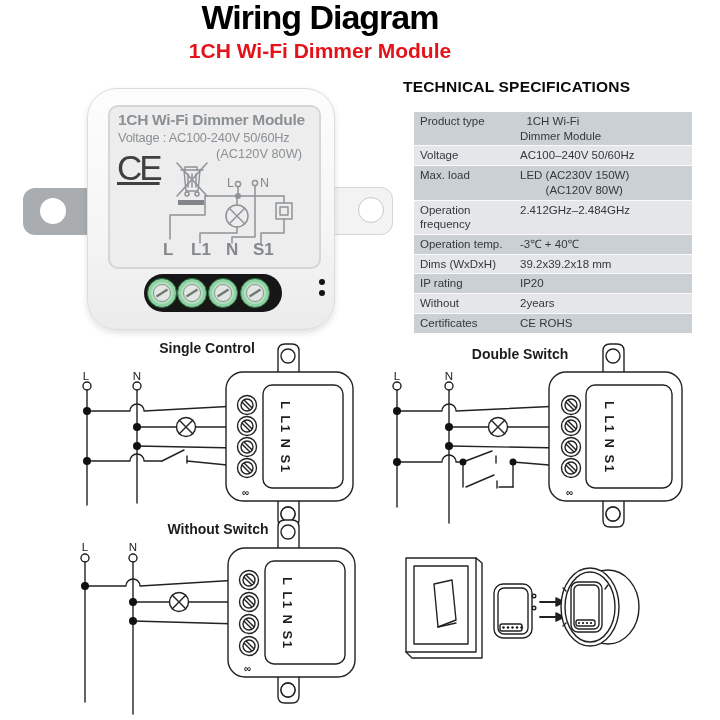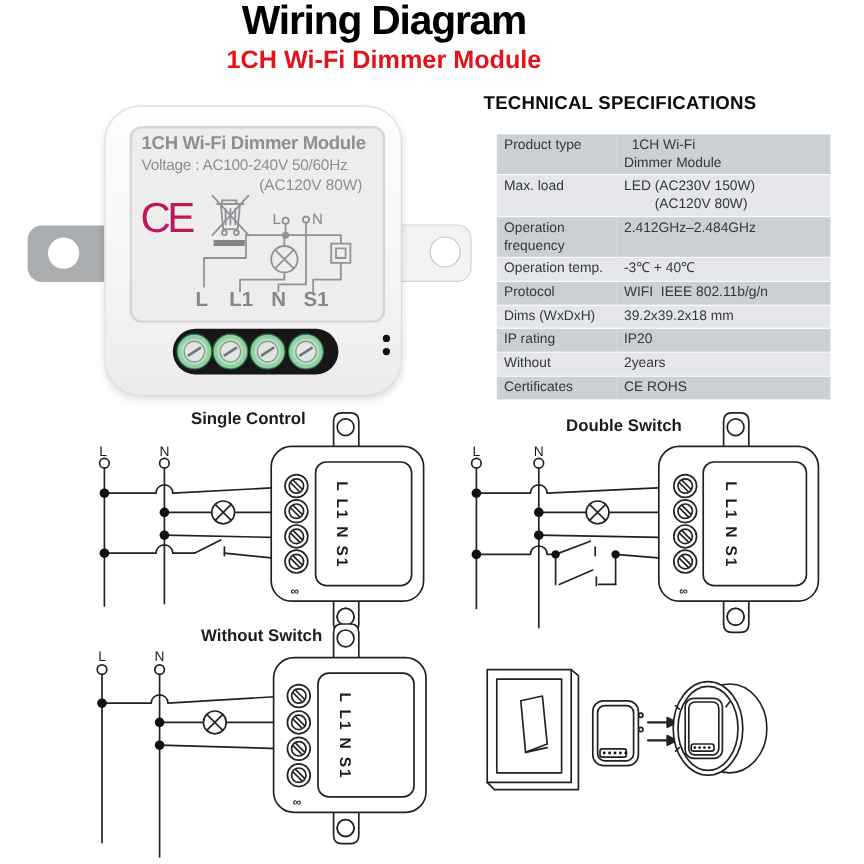--- a/index.html
+++ b/index.html
@@ -19,21 +19,21 @@
   .ear-right .hole{position:absolute;left:24px;top:9px;width:24px;height:24px;border-radius:50%;background:#fff;border:1px solid #c9c9c9;}
   .device-body{left:87px;top:88px;width:246px;height:240px;border-radius:30px;
                background:linear-gradient(180deg,#fdfdfd 0%,#f5f5f5 60%,#ebebeb 100%);
                border:1px solid #dcdcdc;box-shadow:0 3px 6px rgba(0,0,0,0.12);}
   .label-panel{left:108px;top:105px;width:209px;height:160px;background:#ededed;
                border:2px solid #d6d6d6;border-radius:10px;color:#8b9094;}
   .lp-text{position:absolute;left:8px;top:4px;width:196px;line-height:1.22;}
   .lp-line1{font-size:15.5px;font-weight:600;letter-spacing:-0.3px;}
   .lp-line{font-size:12.8px;font-weight:500;letter-spacing:-0.2px;}
   .lp-line4{font-size:12.8px;font-weight:500;padding-left:98px;}
-  .ce-mark{left:117px;top:162px;font-size:35px;font-weight:500;color:#be185d;letter-spacing:-3px;}
+  .ce-mark{left:117px;top:148px;font-size:35px;font-weight:500;color:#404040;letter-spacing:-3px;text-decoration:underline;}
   .ind-dot{width:6px;height:6px;border-radius:50%;background:#111;}
 
   
   .specs-title{left:403px;top:78px;font-size:15.5px;font-weight:700;letter-spacing:0.2px;color:#0b0b0b;}
   .specs-table{position:absolute;left:414px;top:112px;width:287px;border-collapse:collapse;
                table-layout:fixed;font-size:11.5px;color:#33383d;}
   .specs-table td{padding:2px 6px;vertical-align:top;line-height:1.28;border-bottom:1px solid #fafafa;}
   .specs-table td.val{white-space:pre-wrap;margin-left:21px;}
   .specs-table tr:nth-child(odd){background:#cbd0d4;}
   .specs-table tr:nth-child(even){background:#e4e6e9;}
@@ -157,35 +157,35 @@
         <col class="col-label">
         <col>
       </colgroup>
     <tbody>
       <tr>
           <td>Product type</td>
           <td class="val">  1CH Wi-Fi
 Dimmer Module</td>
         </tr>
       <tr>
+          <td>Voltage</td>
+          <td class="val">AC100–240V 50/60Hz</td>
+        </tr>
+      <tr>
           <td>Max. load</td>
           <td class="val">LED (AC230V 150W)
         (AC120V 80W)</td>
         </tr>
       <tr>
           <td>Operation frequency</td>
           <td class="val">2.412GHz–2.484GHz</td>
         </tr>
       <tr>
           <td>Operation temp.</td>
           <td class="val">-3℃ + 40℃</td>
-        </tr>
-      <tr>
-          <td>Protocol</td>
-          <td class="val">WIFI  IEEE 802.11b/g/n</td>
         </tr>
       <tr>
           <td>Dims (WxDxH)</td>
           <td class="val">39.2x39.2x18 mm</td>
         </tr>
       <tr>
           <td>IP rating</td>
           <td class="val">IP20</td>
         </tr>
       <tr>

